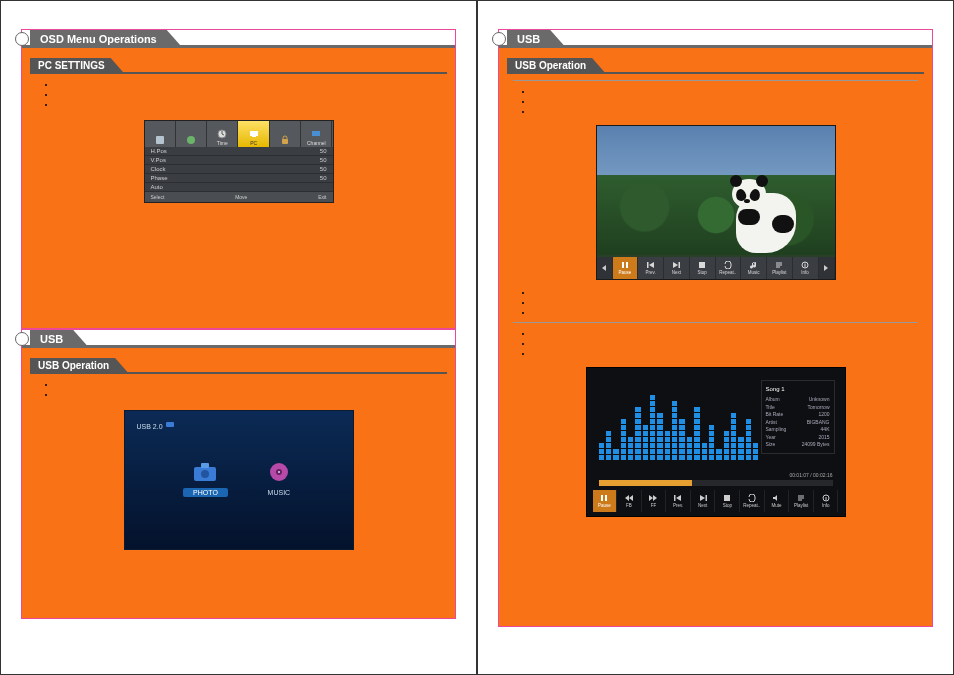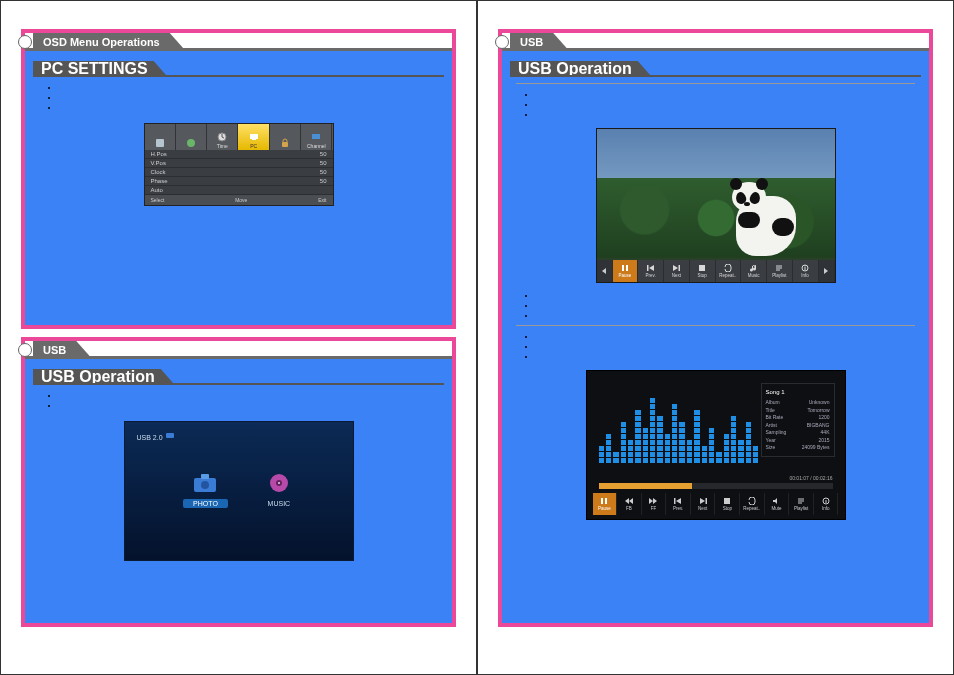--- a/index.html
+++ b/index.html
@@ -13,23 +13,22 @@
   }
   .page {
     width: 477px;
     height: 675px;
     border: 1px solid #333;
     position: relative;
     background: #fff;
     padding: 28px 20px 40px 20px;
   }
   .section {
-    border: 4px solid #ec4899;
-    margin-bottom: 8px;
-    background: #3b82f6;
+    border: 1px solid #ec4899;
+    background: #f97316;
     position: relative;
   }
   .hdr {
     position: relative;
     height: 18px;
     background: #fff;
   }
   .circ {
     position: absolute;
     left: -7px;
@@ -70,21 +69,21 @@
     position: relative;
     height: 16px;
     margin: 4px 0 6px 0;
   }
   .subhdr .slab {
     position: absolute;
     left: -6px; top: 0; height: 16px;
     padding: 0 20px 0 8px;
     background: #555;
     color: #fff;
-    font-size: 16px;
+    font-size: 10px;
     font-weight: bold;
     line-height: 16px;
     clip-path: polygon(0 0, calc(100% - 14px) 0, 100% 100%, 0 100%);
   }
   .subhdr .sline {
     position: absolute;
     left: -6px; right: -6px; bottom: 0;
     height: 2px;
     background: #555;
   }

